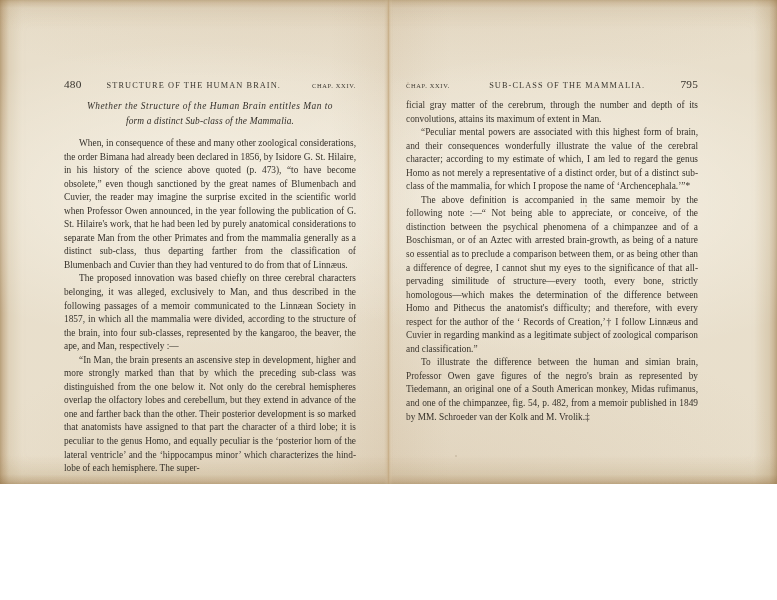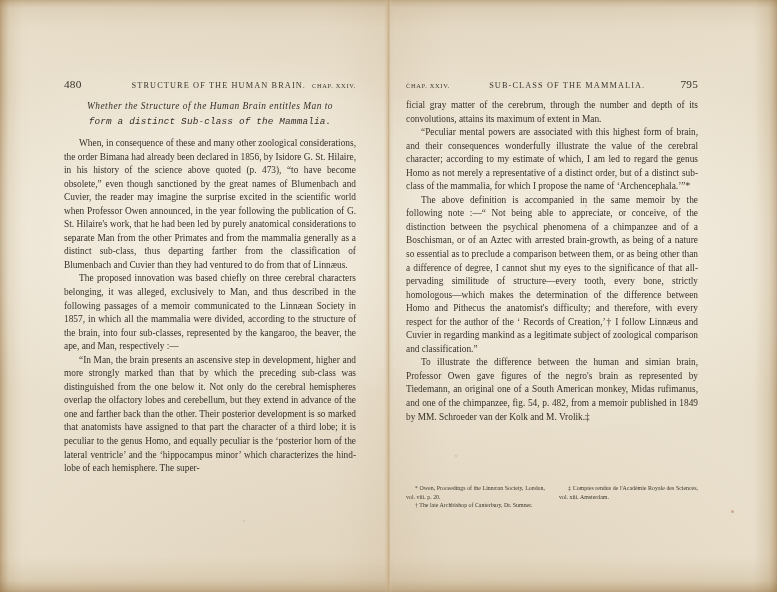--- a/index.html
+++ b/index.html
@@ -4,21 +4,21 @@
 <title>Scanned Book Spread</title>
 <style>
   html, body {
     margin: 0;
     padding: 0;
     background: #ffffff;
   }
   #scan {
     position: relative;
     width: 777px;
-    height: 592px;
+    height: 484px;
     overflow: hidden;
     background: #22c55e;
     font-family: "Liberation Serif", "DejaVu Serif", serif;
   }
 
   
   .paper-base {
     position: absolute;
     inset: 0;
     background:
@@ -107,21 +107,21 @@
     text-align: center;
     text-transform: uppercase;
     font-size: 8.3px;
     letter-spacing: 1.1px;
   }
   .rh-chap {
     text-transform: uppercase;
     font-size: 6.4px;
     letter-spacing: 0.7px;
   }
-  .page-left .rh-title  { padding-right: 6px; text-align: right; }
+  .page-left .rh-title  { padding-right: 6px; }
   .page-right .rh-title { padding-left: 4px; }
 
   .col {
     position: absolute;
     color: #34302a;
     font-size: 9.35px;
     line-height: 13.55px;
     text-align: justify;
     text-justify: inter-word;
     -webkit-hyphens: none;
@@ -132,21 +132,21 @@
 
   .sect-title {
     text-align: center;
     font-style: italic;
     font-size: 9.4px;
     line-height: 15px;
     margin: 0 0 8px 0;
     letter-spacing: 0.15px;
   }
   .sect-title .l1 { display: block; letter-spacing: 0.5px; }
-  .sect-title .l2 { display: block; font-family: Liberation Mono, monospace; }
+  .sect-title .l2 { display: block; }
 
   p.body {
     margin: 0;
     text-indent: 15px;
   }
   p.body.noindent { text-indent: 0; }
 
   
   .footnotes {
     position: absolute;

